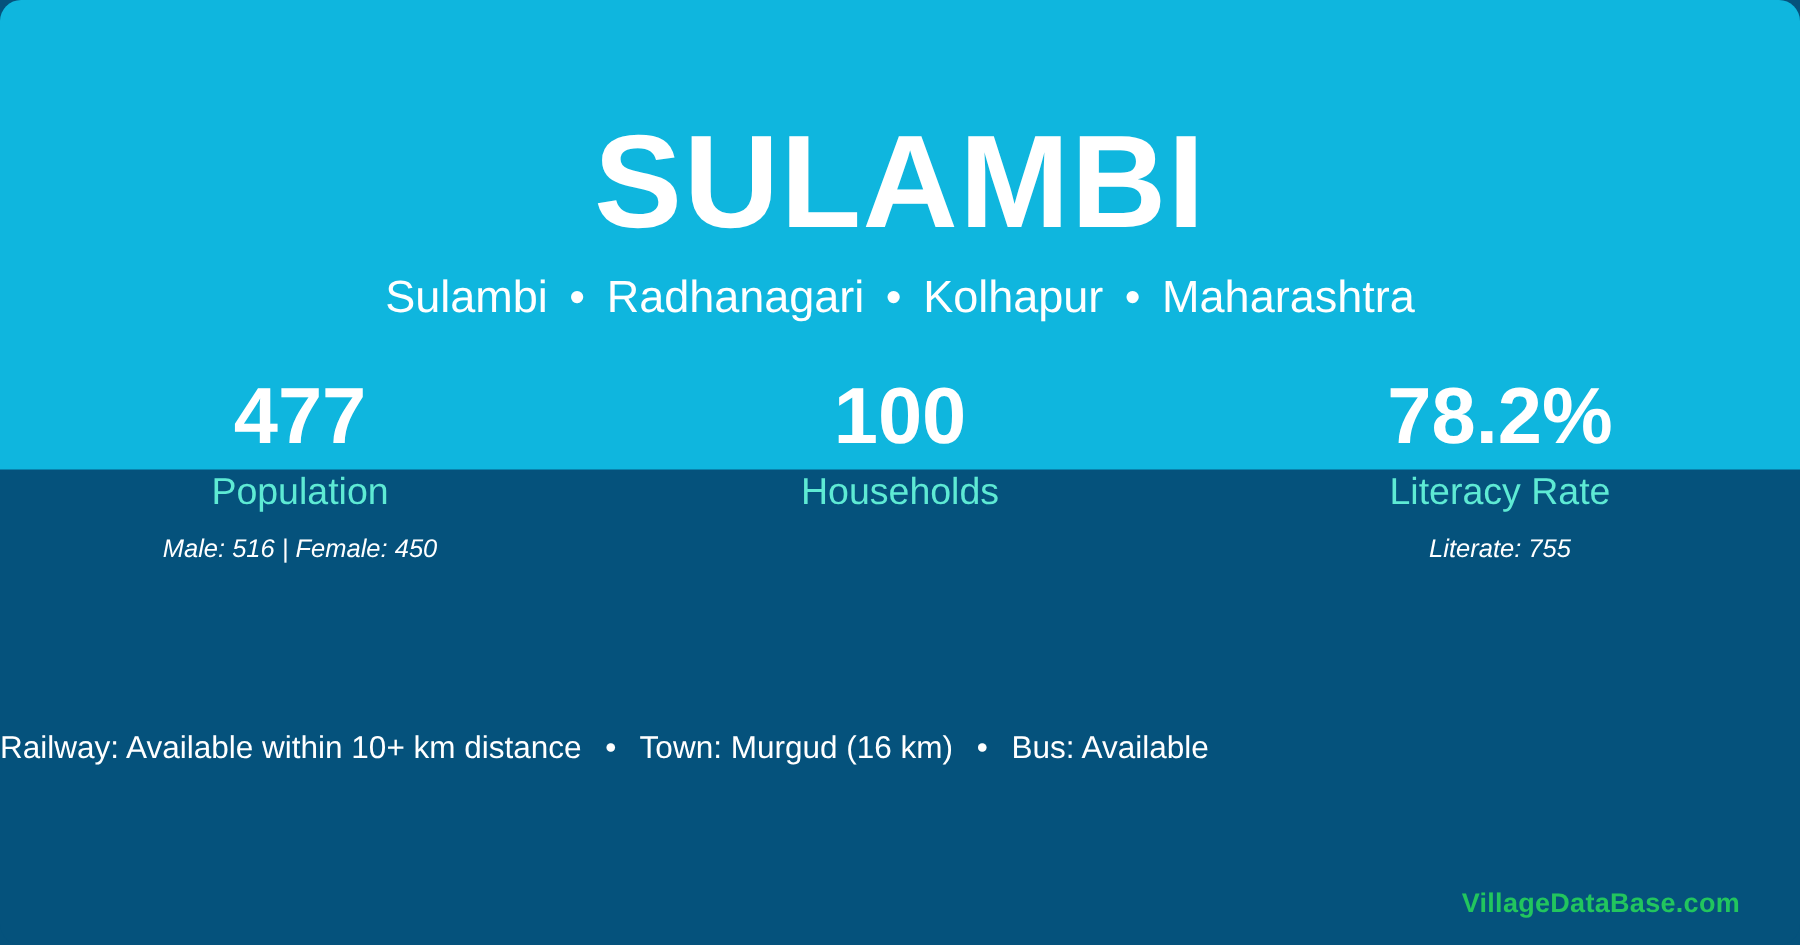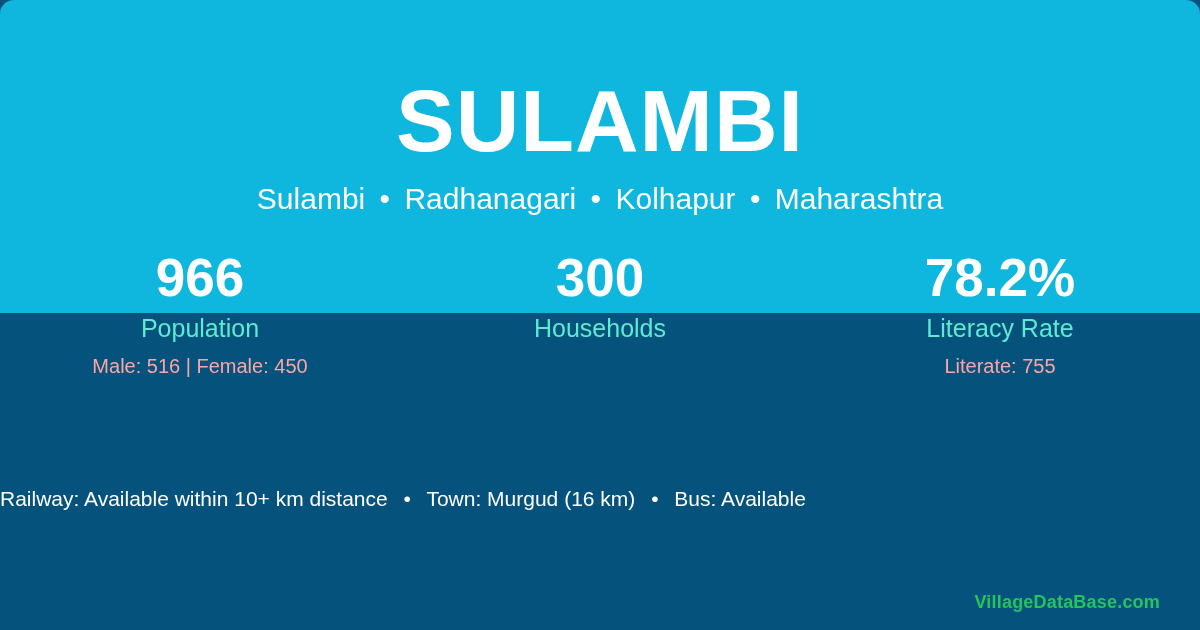--- a/index.html
+++ b/index.html
@@ -92,25 +92,26 @@
     height: 70px;
   }
   .stat-label {
     font-size: 25px;
     line-height: 30px;
     font-weight: 400;
     color: #5eead4;
     margin-top: 0px;
   }
   .stat-sub {
-    font-size: 20px;
+    font-size: 17px;
     line-height: 22px;
     font-weight: 400;
-    color: #fca5a5;
+    color: #ffffff;
     margin-top: 12px;
+    font-style: italic;
   }
 
   
   .amenities {
     position: absolute;
     left: 0;
     top: 484px;
     width: 1200px;
     text-align: left;
     font-size: 21px;
@@ -152,27 +153,27 @@
       <span class="sep">•</span>
       <span>Kolhapur</span>
       <span class="sep">•</span>
       <span>Maharashtra</span>
     </div>
   </div>
 
   <div class="stats">
 
     <div class="stat">
-      <div class="stat-value">966</div>
+      <div class="stat-value">477</div>
       <div class="stat-label">Population</div>
       <div class="stat-sub">Male: 516 | Female: 450</div>
     </div>
 
     <div class="stat">
-      <div class="stat-value">300</div>
+      <div class="stat-value">100</div>
       <div class="stat-label">Households</div>
     </div>
 
     <div class="stat">
       <div class="stat-value">78.2%</div>
       <div class="stat-label">Literacy Rate</div>
       <div class="stat-sub">Literate: 755</div>
     </div>
 
   </div>

